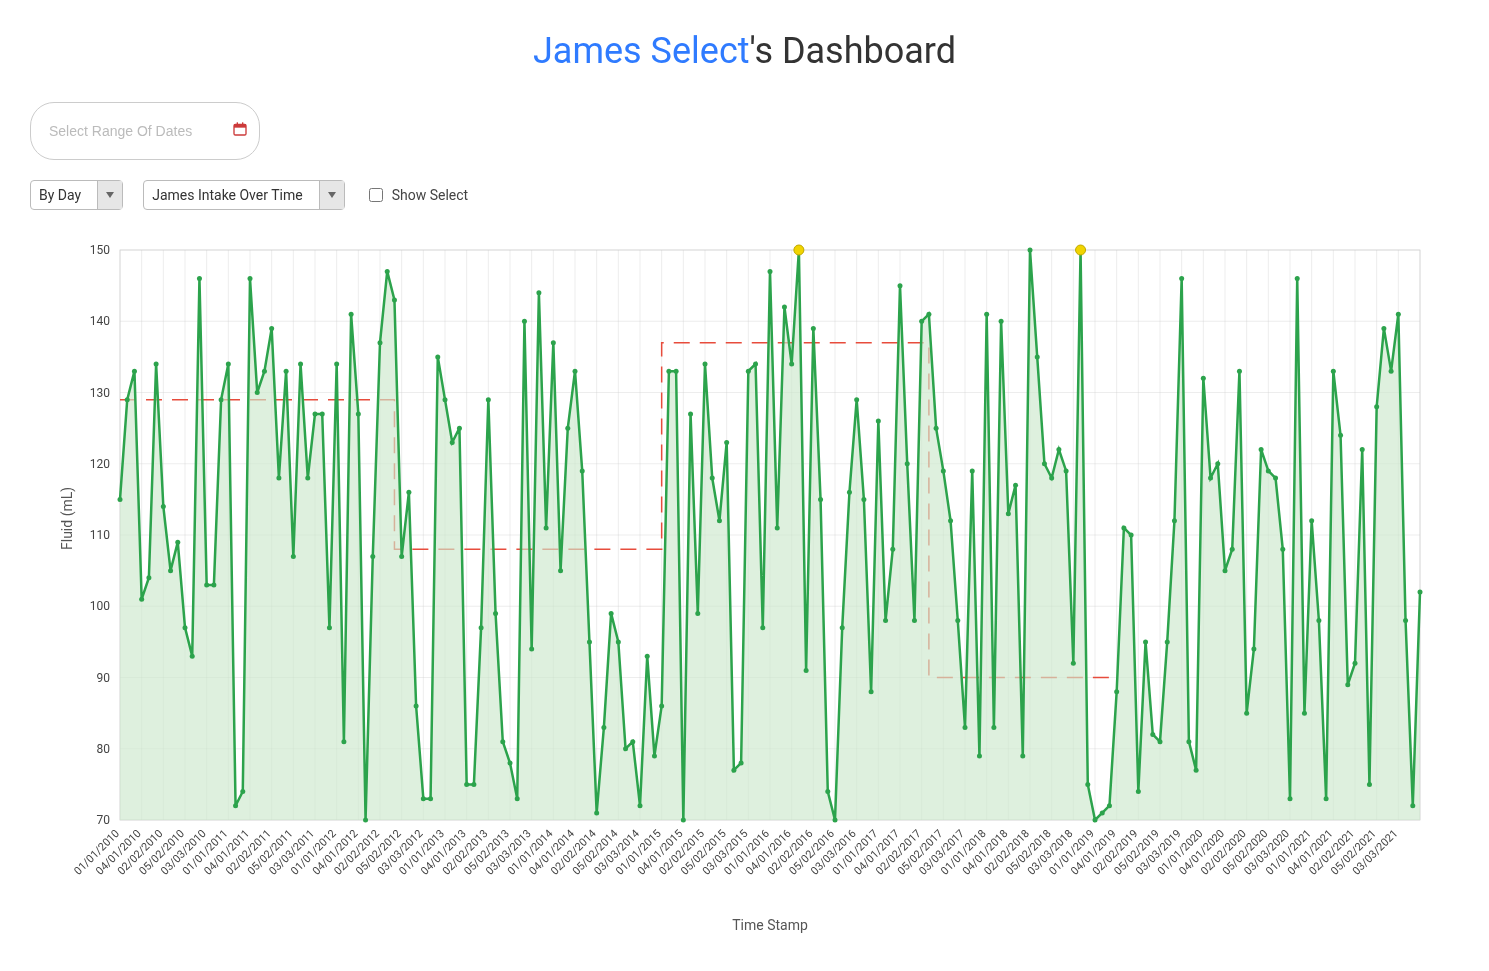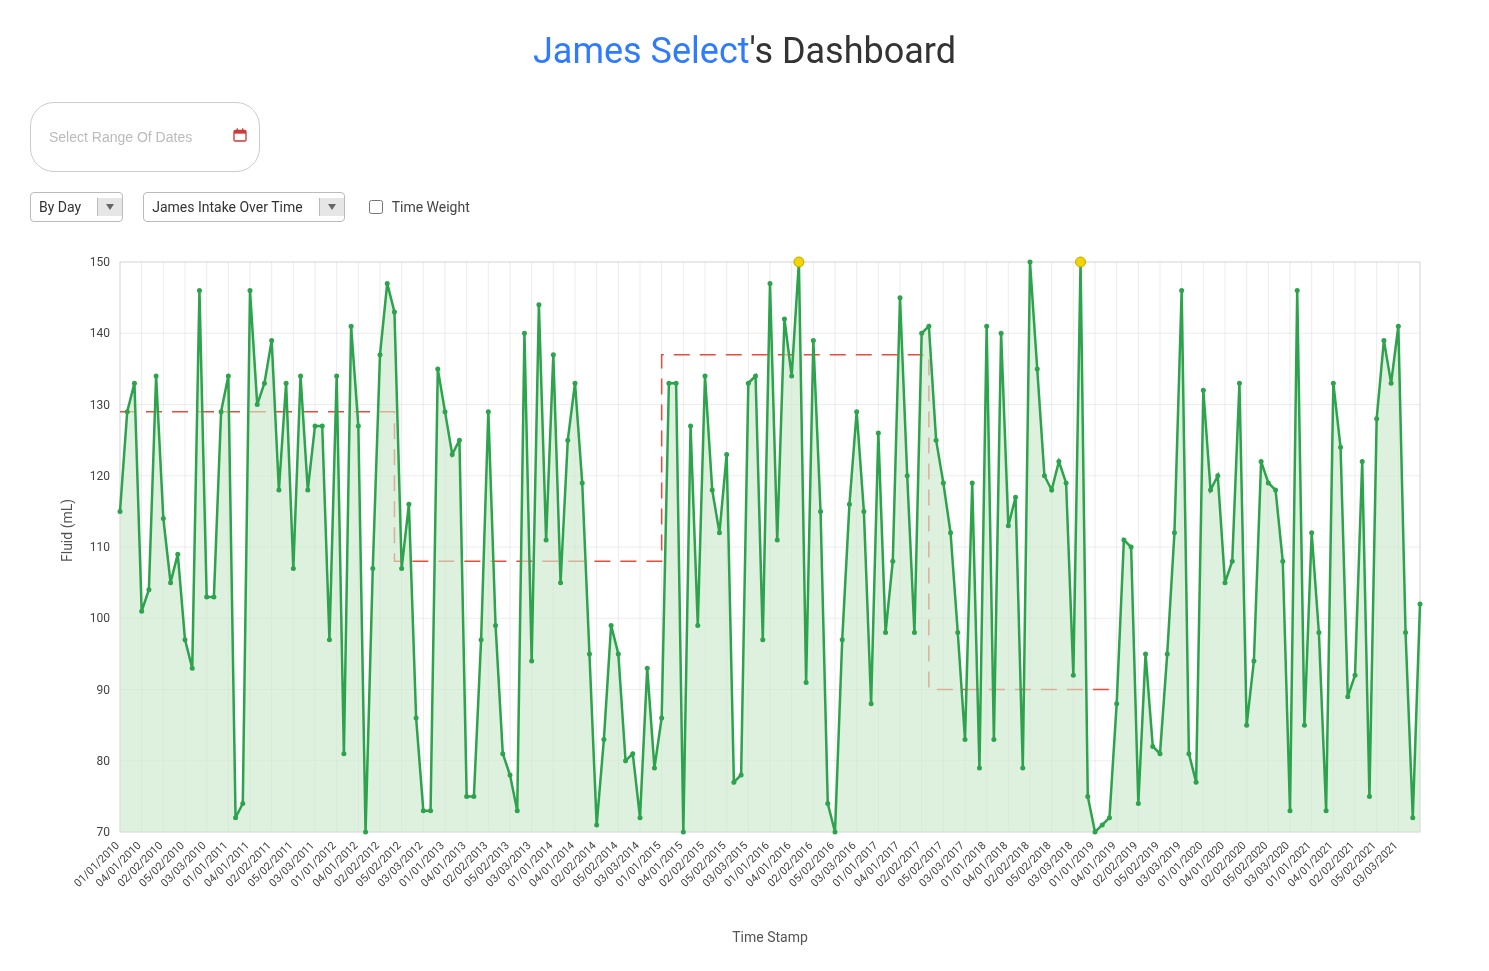--- a/index.html
+++ b/index.html
@@ -1,24 +1,24 @@
 <!DOCTYPE html>
 <html><head>
 <meta charset="utf-8">
 <style>
 html,body{margin:0;padding:0;font-family:-apple-system,BlinkMacSystemFont,"Segoe UI",Roboto,Arial,sans-serif;color:#333;background:#fff}
 .wrap{width:1489px;box-sizing:border-box;padding:10px 30px}
 h1{font-weight:400;font-size:36px;text-align:center;margin:20px 0 30px}
 h1 .user{color:#2f7bff}
 .controls{display:flex;align-items:center;gap:20px;margin-bottom:20px;flex-wrap:wrap}
-.date-pick{position:relative;border:1px solid #ccc;border-radius:24px;padding:24px 16px;width:230px;box-sizing:border-box;display:flex;align-items:center;justify-content:space-between}
+.date-pick{position:relative;border:1px solid #ccc;border-radius:24px;padding:18px 16px;width:230px;box-sizing:border-box;display:flex;align-items:center;justify-content:space-between}
 .date-pick input{border:none;outline:none;font-size:14px;color:#666;background:transparent;flex:1}
 .date-pick input::placeholder{color:#bbb}
 .cal-ico{width:16px;height:16px}
-.sel{border:1px solid #bbb;background:#fff;border-radius:4px;font-size:14px;padding:6px 8px;display:inline-flex;align-items:center;gap:8px;}
+.sel{border:1px solid #bbb;background:#fff;border-radius:4px;font-size:14px;padding:6px 8px;display:inline-flex;gap:8px;}
 .sel .arrow{background:#e6e6e6;border-left:1px solid #bbb;margin:-6px -8px -6px 8px;padding:6px 8px;display:flex;align-items:center}
 .chk{display:flex;align-items:center;gap:6px;font-size:14px;color:#444}
 .chk input{width:14px;height:14px}
 .chart{position:relative;width:1400px;height:780px;margin-left:20px}
 .grid line{stroke:#ccc;stroke-opacity:.35}
 .y-ticks text,.x-ticks text{font-size:12px;fill:#444}
 .x-ticks text{font-size:11px}
 .axis-label{font-size:14px;fill:#555}
 .ref-line{stroke:#e74c3c;stroke-width:1.5;stroke-dasharray:16 10}
 .series-area{fill:#cce8cc;fill-opacity:.65}
@@ -59,21 +59,21 @@
   <div class="sel">
     <span>James Intake Over Time</span>
     <span class="arrow">
           <svg width="8" height="6" viewBox="0 0 8 6">
             <path d="M0 0h8L4 6z" fill="#666"></path>
           </svg>
         </span>
   </div>
   <label class="chk">
     <input type="checkbox" style="">
-    <span>Time Weight</span>
+    <span>Show Select</span>
   </label>
 </div>
 
 <div class="chart">
   <svg width="1400" height="780">
     <text class="axis-label" x="-320" y="22" transform="rotate(-90)">Fluid (mL)</text>
     <g class="plot" transform="translate(70,20)">
       <rect x="0" y="0" width="1300" height="570" fill="none" stroke="rgba(0,0,0,0.12)"></rect>
       <g class="grid" id="grid-g">
             <line x1="0" y1="570" x2="1300" y2="570"></line>

